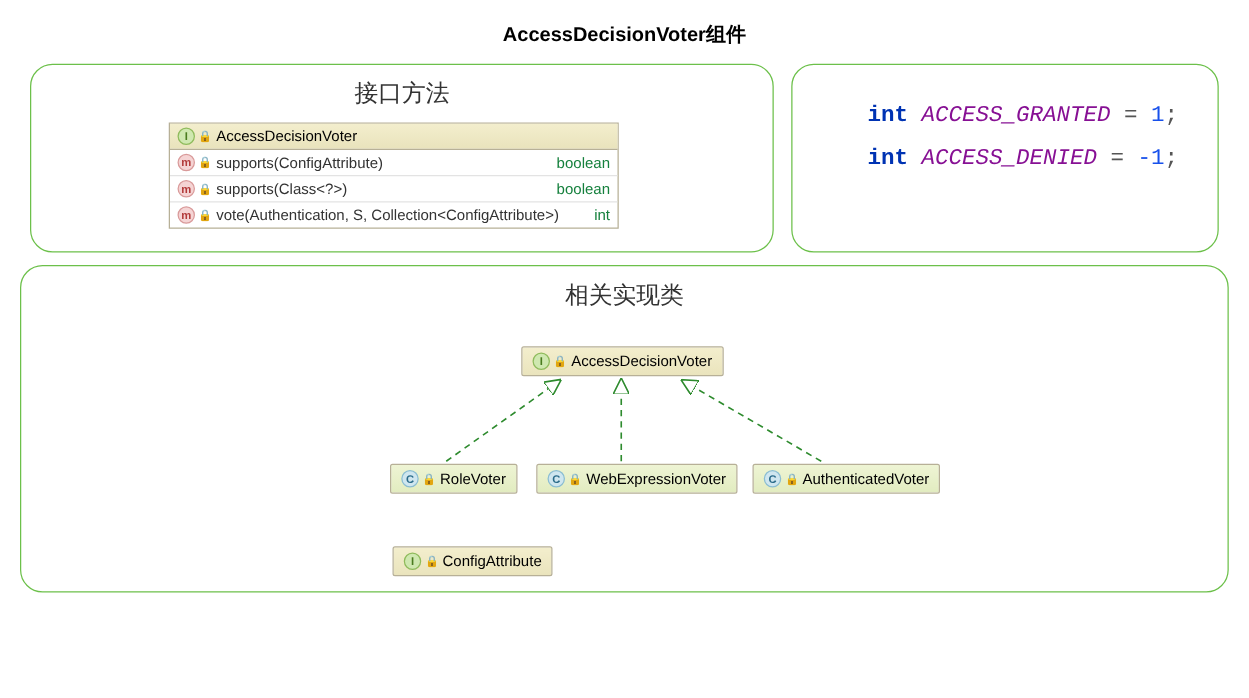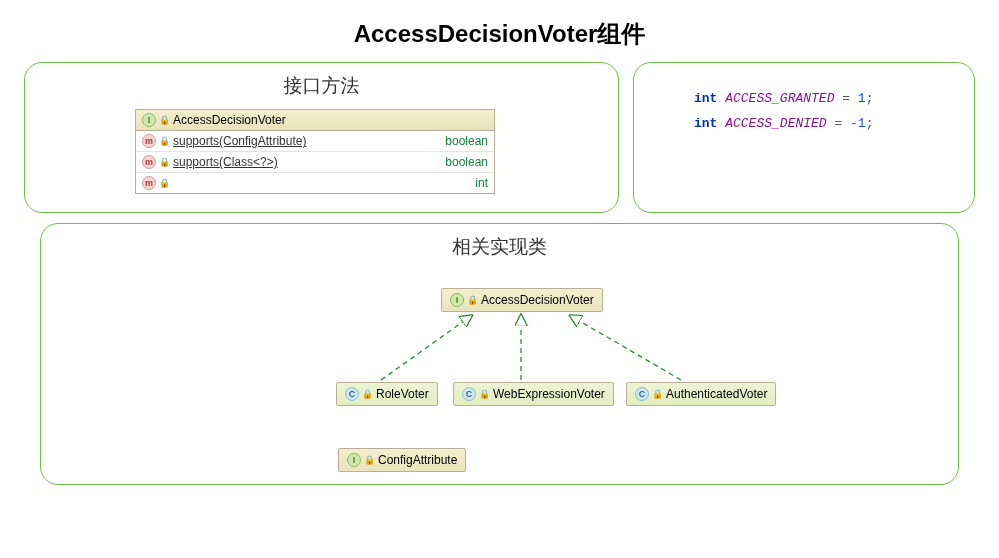--- a/index.html
+++ b/index.html
@@ -5,21 +5,21 @@
     * { margin: 0; padding: 0; box-sizing: border-box; }
     body {
       font-family: "Microsoft YaHei", Arial, sans-serif;
       background: #fff;
       width: 999px;
       height: 558px;
       overflow: hidden;
     }
     .page-title {
       text-align: center;
-      font-size: 24px;
+      font-size: 16px;
       font-weight: bold;
       color: #000;
       padding: 18px 0 12px 0;
     }
     .panels-row {
       display: flex;
       gap: 14px;
       padding: 0 24px;
       margin-bottom: 10px;
     }
@@ -32,21 +32,21 @@
     }
     .panel-left { flex: 0 0 595px; }
     .panel-right { flex: 1; }
     .panel-title {
       text-align: center;
       font-size: 19px;
       color: #333;
       margin-bottom: 10px;
     }
     .panel-bottom {
-      margin: 0 40px;
+      margin: 0 16px;
       border: 1.5px solid #6cc04a;
       border-radius: 18px;
       background: #fff;
       padding: 10px 0 20px 0;
       position: relative;
       height: 262px;
     }
     
     .api-table {
       width: 360px;
@@ -63,21 +63,21 @@
       border-bottom: 1px solid #b7b097;
     }
     .api-row {
       display: flex;
       align-items: center;
       padding: 3px 6px;
       border-bottom: 1px solid #e3e3e3;
       justify-content: space-between;
     }
     .api-row:last-child { border-bottom: none; }
-    .api-name { flex: 1; color: #333; text-decoration: underline; }
+    .api-name { flex: 1; color: #333; }
     .api-ret { color: #15803d; margin-left: 8px; }
     .icon-i, .icon-m, .icon-c {
       display: inline-flex;
       width: 14px; height: 14px;
       border-radius: 50%;
       font-size: 9px;
       line-height: 14px;
       text-align: center;
       justify-content: center;
       align-items: center;
@@ -91,21 +91,21 @@
     .icon-lock {
       display: inline-block;
       width: 10px; height: 10px;
       font-size: 9px;
       color: #999;
       margin-right: 4px;
     }
     
     .consts {
       font-family: "Courier New", monospace;
-      font-size: 13px;
+      font-size: 18px;
       margin-left: 60px;
       margin-top: 14px;
       line-height: 1.9;
     }
     .kw { color: #0033b3; font-weight: bold; }
     .cname { color: #871094; font-style: italic; }
     .num { color: #1750eb; }
     .punc { color: #555; }
     
     .diagram-area {
@@ -160,20 +160,21 @@
           <span class="icon-m">m</span>
           <span class="icon-lock">🔒</span>
           <span class="api-name">supports(Class&lt;?&gt;)</span>
         </span>
         <span class="api-ret">boolean</span>
       </div>
       <div class="api-row">
         <span style="display:flex;align-items:center;">
           <span class="icon-m">m</span>
           <span class="icon-lock">🔒</span>
+          <span class="api-name">vote(Authentication, S, Collection&lt;ConfigAttribute&gt;)</span>
         </span>
         <span class="api-ret">int</span>
       </div>
     </div>
   </div>
 
   <div class="panel panel-right">
     <div class="consts">
       <div>
         <span class="kw">int</span>

